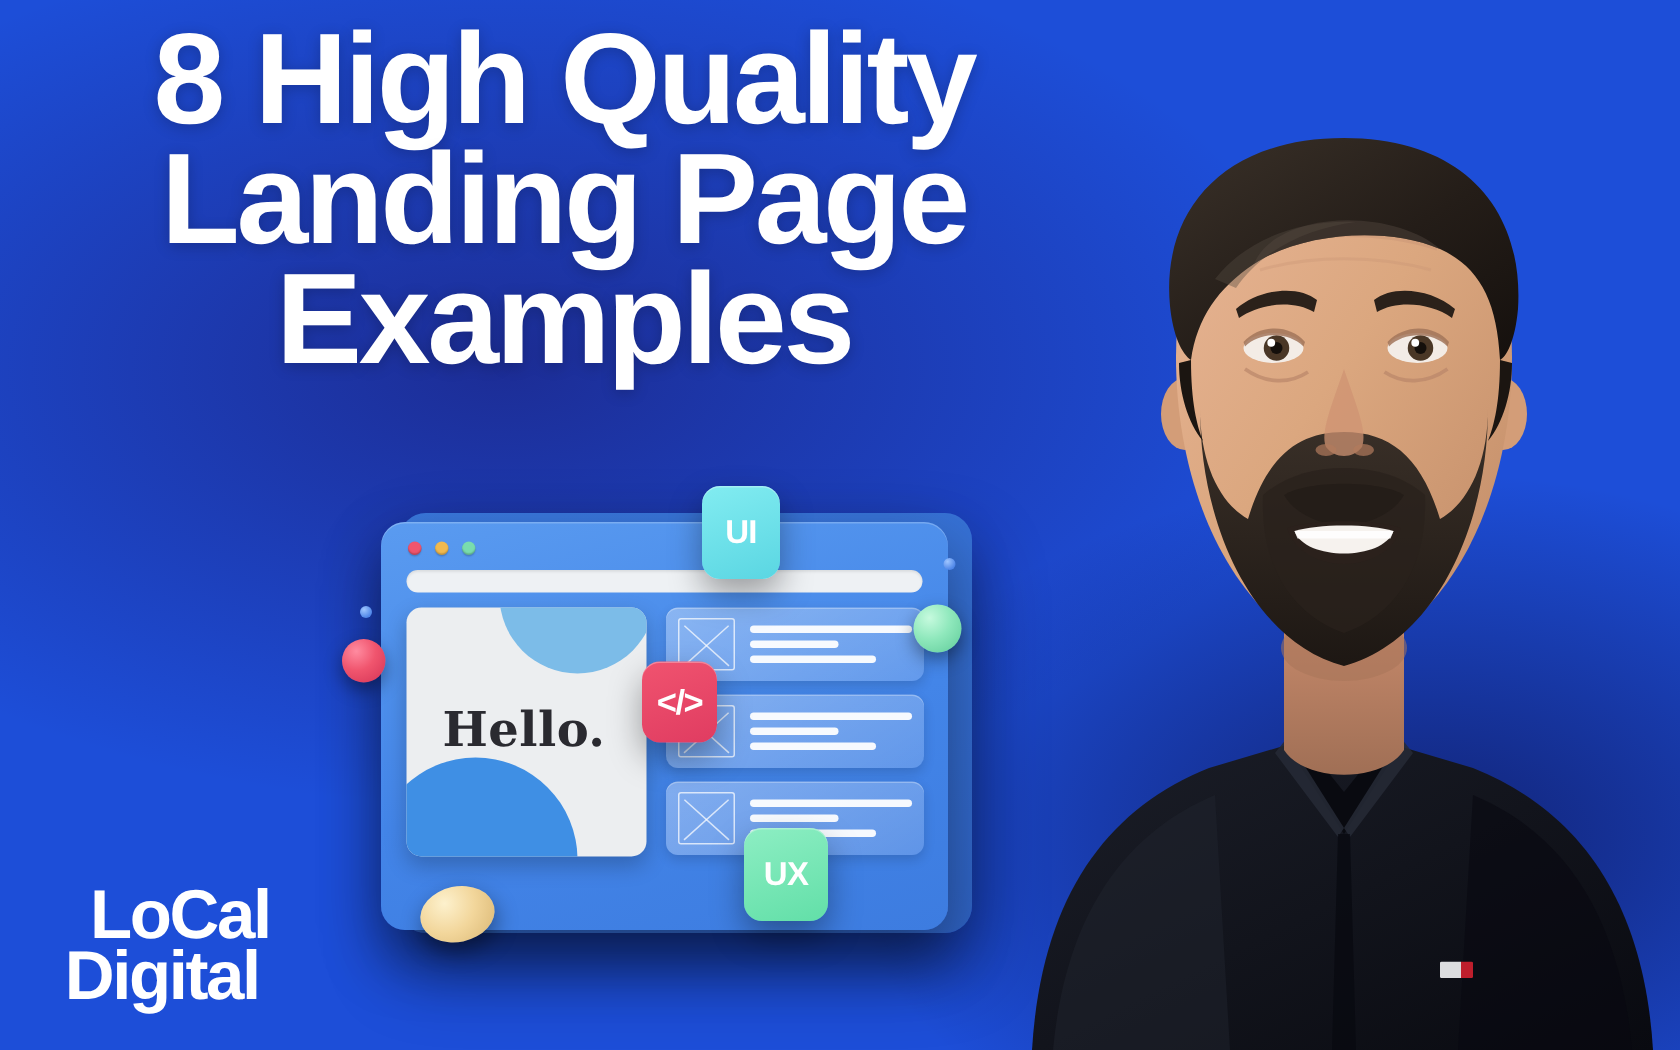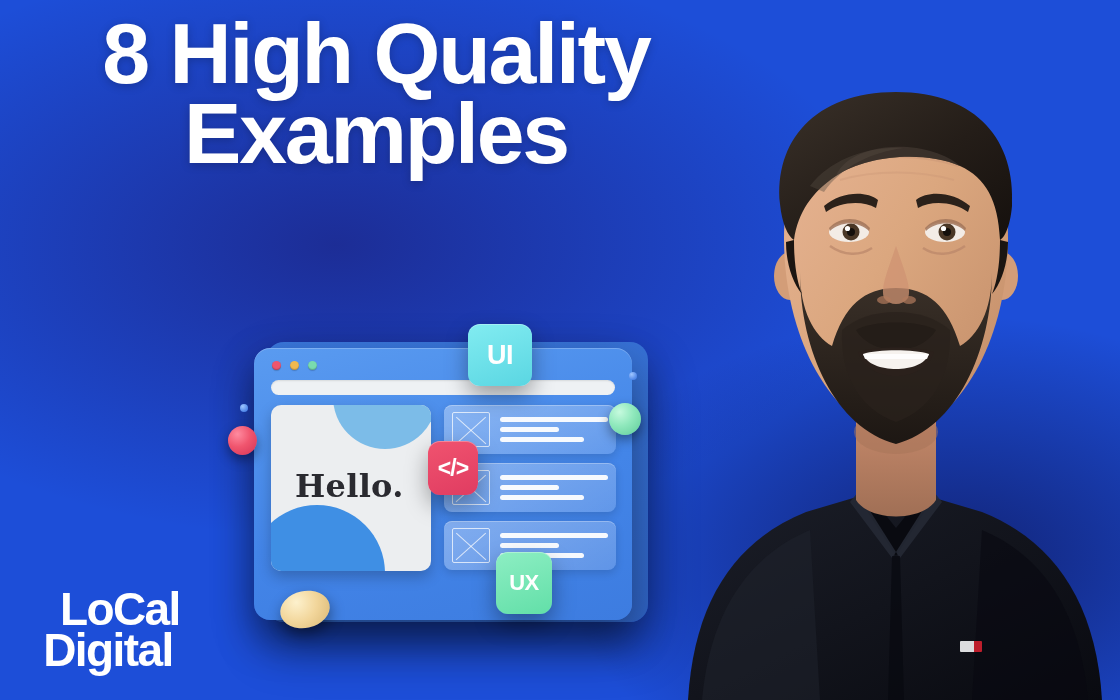--- a/index.html
+++ b/index.html
@@ -249,23 +249,23 @@
     align-items: center;
     justify-content: center;
     font-family: "Liberation Sans", sans-serif;
     font-weight: 700;
     color: #ffffff;
     z-index: 12;
     box-shadow: 0 10px 22px rgba(0,0,0,0.35), inset 0 1px 0 rgba(255,255,255,0.3);
   }
   .badge-ui {
     left: 236px; top: -2px;
-    width: 64px; height: 62px;
+    width: 52px; height: 62px;
     background: linear-gradient(160deg, #82ecf1 0%, #5ad6e2 100%);
-    font-size: 27px;
+    font-size: 22px;
     letter-spacing: -0.5px;
   }
   .badge-ux {
     left: 264px; top: 226px;
     width: 56px; height: 62px;
     background: linear-gradient(160deg, #8deec3 0%, #62dfa8 100%);
     font-size: 22px;
     letter-spacing: -0.5px;
   }
   .badge-code {
@@ -434,20 +434,21 @@
     </svg>
   </div>
 
   <div class="brand-tag">
     <i class="t-white"></i>
       <i class="t-red"></i>
   </div>
 
   <div class="headline">
     <span class="headline-line">8 High Quality</span>
+    <span class="headline-line">Landing Page</span>
     <span class="headline-line">Examples</span>
   </div>
 
   <div class="logo">
     <span class="logo-line logo-top">LoCal</span>
     <span class="logo-line">Digital</span>
   </div>
 
   <div class="illustration">
 

